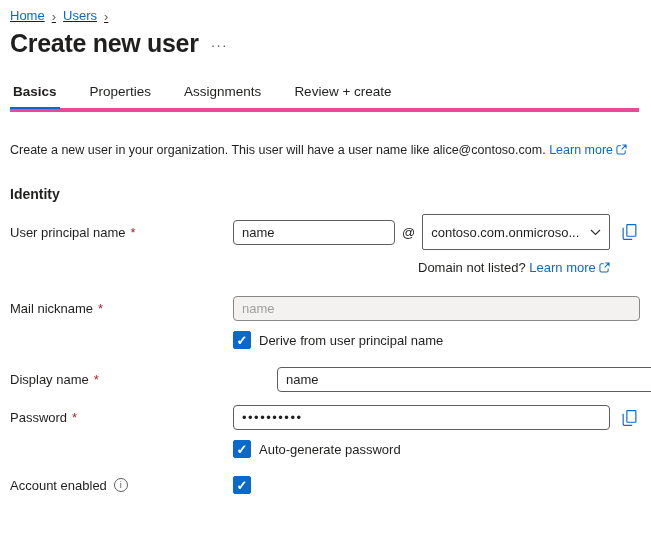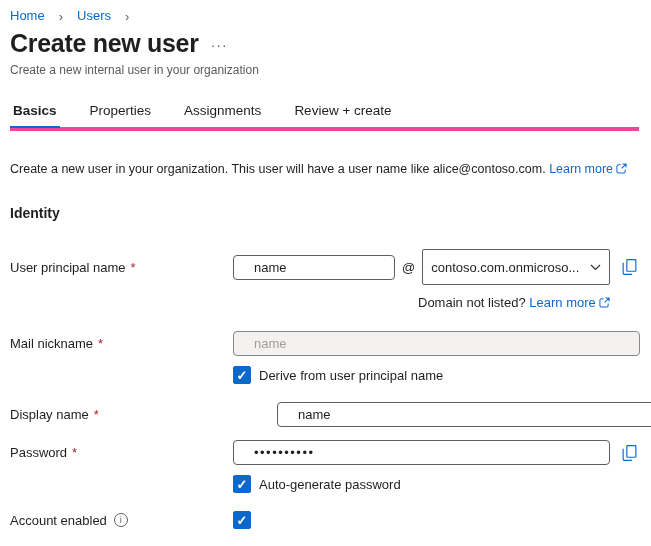--- a/index.html
+++ b/index.html
@@ -6,21 +6,21 @@
   html, body { margin: 0; padding: 0; }
   body {
     width: 651px; height: 546px; overflow: hidden;
     background: #ffffff; color: #201f1e;
     font-family: "Liberation Sans", sans-serif;
     font-size: 13px;
   }
   .page { padding: 6px 12px 0 10px; }
 
   
-  .breadcrumb { display: flex; align-items: flex-end; gap: 14px; font-size: 13px; padding: 2px 0 4px; }
+  .breadcrumb { display: flex; align-items: flex-end; gap: 7px; font-size: 13px; padding: 2px 0 4px; text-decoration: underline; }
   .breadcrumb a { color: #0b69cb; text-decoration: none; cursor: pointer; }
   .crumb-sep { color: #605e5c; font-size: 13px; line-height: 1; }
 
   
   .title-row { display: flex; align-items: flex-start; gap: 12px; }
   .page-title { font-size: 25px; font-weight: 700; color: #201f1e; margin: 2px 0 0 0; letter-spacing: -0.3px; }
   .ellipsis { color: #605e5c; font-size: 14px; letter-spacing: 1px; margin-top: 10px; cursor: pointer; }
   .subtitle { font-size: 12px; color: #5c5b5a; margin-top: 5px; }
 
   
@@ -30,29 +30,29 @@
   .tab.active::after { content: ""; position: absolute; left: 0; right: 0; bottom: -1px; height: 2.5px; background: #0b69cb; }
 
   
   .intro { margin-top: 31px; font-size: 12.5px; color: #201f1e; white-space: nowrap; }
   a.link { color: #0b69cb; text-decoration: none; cursor: pointer; white-space: nowrap; }
   .ext-icon { display: inline-block; vertical-align: -1px; margin-left: 3px; }
 
   .section-heading { margin-top: 28px; font-size: 14px; font-weight: 700; color: #201f1e; }
 
   
-  .form { margin-top: 28px; }
+  .form { margin-top: 12px; }
   .form-row { display: flex; align-items: center; margin-bottom: 9px; }
   .form-label { width: 223px; flex: none; font-size: 13px; color: #201f1e; display: flex; align-items: center; }
   .req { color: #a4262c; margin-left: 5px; }
   .control { display: flex; align-items: center; }
 
   input.txt {
     height: 25px; border: 1px solid #605e5c; border-radius: 4px;
-    padding: 0 20px; font-size: 13px; color: #201f1e; background: #fff;
+    padding: 0 8px; font-size: 13px; color: #201f1e; background: #fff;
     font-family: "Liberation Sans", sans-serif; outline: none;
   }
   input.txt.disabled { background: #f3f2f1; color: #a19f9d; border-color: #8a8886; }
   .w-upn  { width: 162px; }
   .w-full { width: 407px; }
   .w-pass { width: 377px; letter-spacing: 1.5px; }
 
   .at { margin: 0 7px; color: #201f1e; }
 
   .dropdown {
@@ -93,21 +93,20 @@
     <a>Home</a>
     <span class="crumb-sep">›</span>
     <a>Users</a>
     <span class="crumb-sep">›</span>
   </div>
 
   <div class="title-row">
     <h1 class="page-title">Create new user</h1>
     <span class="ellipsis">···</span>
   </div>
-  <div class="subtitle">Create a new internal user in your organization</div>
 
   <div class="tabs">
     <div class="tab active">Basics</div>
     <div class="tab">Properties</div>
     <div class="tab">Assignments</div>
     <div class="tab">Review + create</div>
   </div>
 
   <div class="intro">
     <span>Create a new user in your organization. This user will have a user name like alice@contoso.com.</span>

